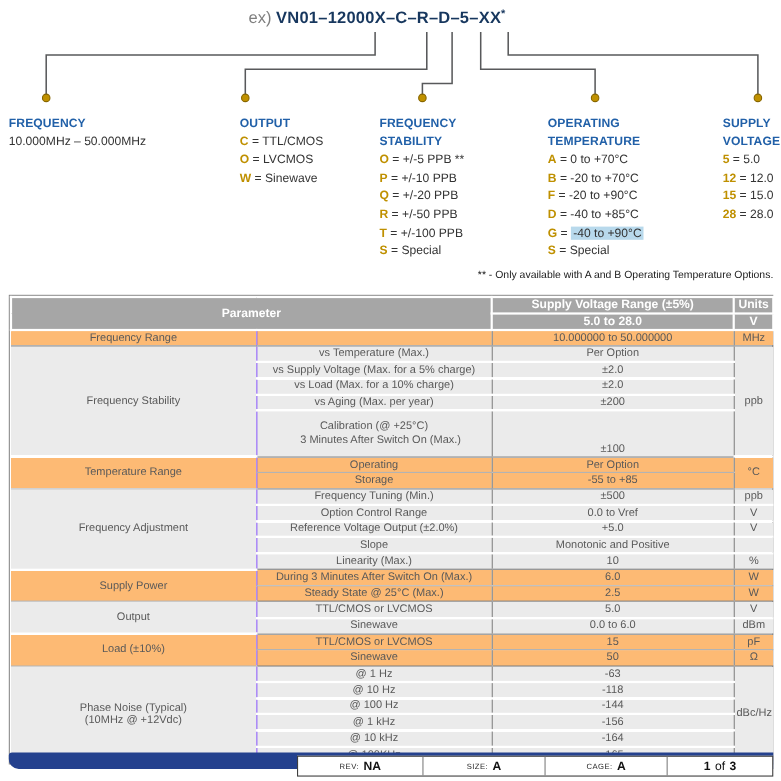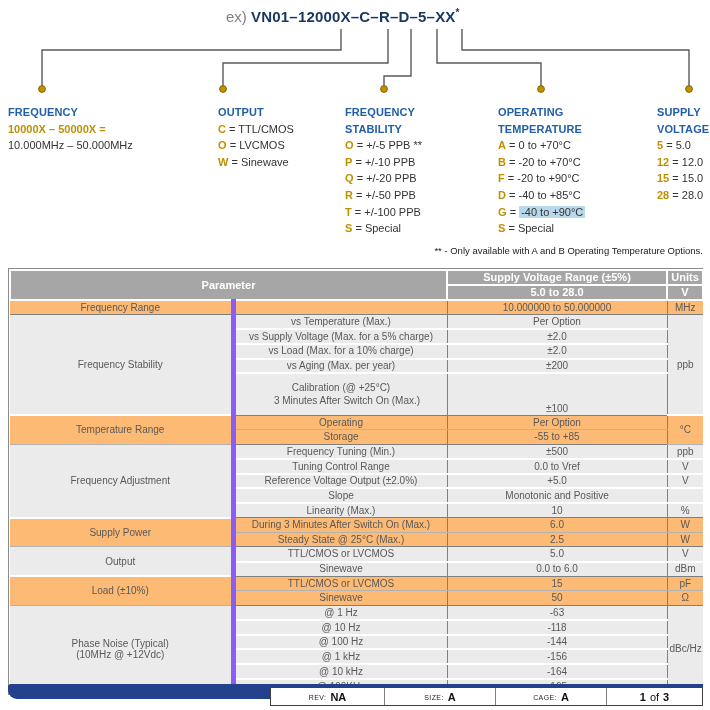--- a/index.html
+++ b/index.html
@@ -29,21 +29,21 @@
                justify-content:flex-end; gap:46px; font-size:9.5px; color:#1a1a1a; }
 
   
   .spec-wrap { position:absolute; left:8px; top:268px; width:695px; border:1px solid #8c8c8c; }
   table.spec { border-collapse:collapse; table-layout:fixed; width:693px; font-size:10px; color:#595959; }
   table.spec th { background:#a6a6a6; color:#fff; font-size:11px; font-weight:700;
                   border:2px solid #fff; height:15px; padding:0; line-height:1; }
   table.spec td { padding:0 2px; height:14.65px; line-height:11.5px; text-align:center; overflow:hidden; }
   tbody.gw td { background:#fdba74; }
   tbody.gg td { background:#ebebeb; }
-  td.sp  { text-align:left; padding-left:14px; border-left:5px solid #8b5cf6; }
+  td.sp  { text-align:left; padding-left:14px; border-left:1px solid #8b5cf6; }
   td.val { border-left:1px solid #7f7f7f; }
   td.un  { border-left:1px solid #7f7f7f; }
   tr.sw > td { border-bottom:2px solid #fff; }
   tr.sl > td { border-bottom:1px solid #b3b3b3; }
   tr.sg > td { border-bottom:1px solid #7f7f7f; }
   td.gl { text-align:left; padding-left:24px; border-bottom:1px solid #7f7f7f; }
   td.gu { border-left:1px solid #7f7f7f; border-bottom:1px solid #7f7f7f; }
   td.nb { border-bottom:none; }
   tr.cal { height:42px; }
   tr.cal td.sp { line-height:13px; }
@@ -86,21 +86,20 @@
       <circle cx="42" cy="61" r="3.4"></circle>
       <circle cx="223" cy="61" r="3.4"></circle>
       <circle cx="384" cy="61" r="3.4"></circle>
       <circle cx="541" cy="61" r="3.4"></circle>
       <circle cx="689" cy="61" r="3.4"></circle>
     </g>
   </svg>
 
   <div class="legend-col lc1">
     <div class="lh">FREQUENCY</div>
-    <div class="code">10000X – 50000X =</div>
     <div>10.000MHz – 50.000MHz</div>
   </div>
 
   <div class="legend-col lc2">
     <div class="lh">OUTPUT</div>
     <div><span class="code">C</span> <span>=</span> <span>TTL/CMOS</span></div>
     <div><span class="code">O</span> <span>=</span> <span>LVCMOS</span></div>
     <div><span class="code">W</span> <span>=</span> <span>Sinewave</span></div>
   </div>
 
@@ -210,21 +209,21 @@
     </tbody>
 
     <tbody class="gg">
       <tr class="sw">
         <td class="gl" rowspan="5">Frequency Adjustment</td>
         <td class="sp">Frequency Tuning (Min.)</td>
         <td class="val">±500</td>
         <td class="un">ppb</td>
       </tr>
       <tr class="sw">
-        <td class="sp">Tuning Control Range</td>
+        <td class="sp">Option Control Range</td>
         <td class="val">0.0 to Vref</td>
         <td class="un">V</td>
       </tr>
       <tr class="sw">
         <td class="sp">Reference Voltage Output (±2.0%)</td>
         <td class="val">+5.0</td>
         <td class="un">V</td>
       </tr>
       <tr class="sw">
         <td class="sp">Slope</td>

